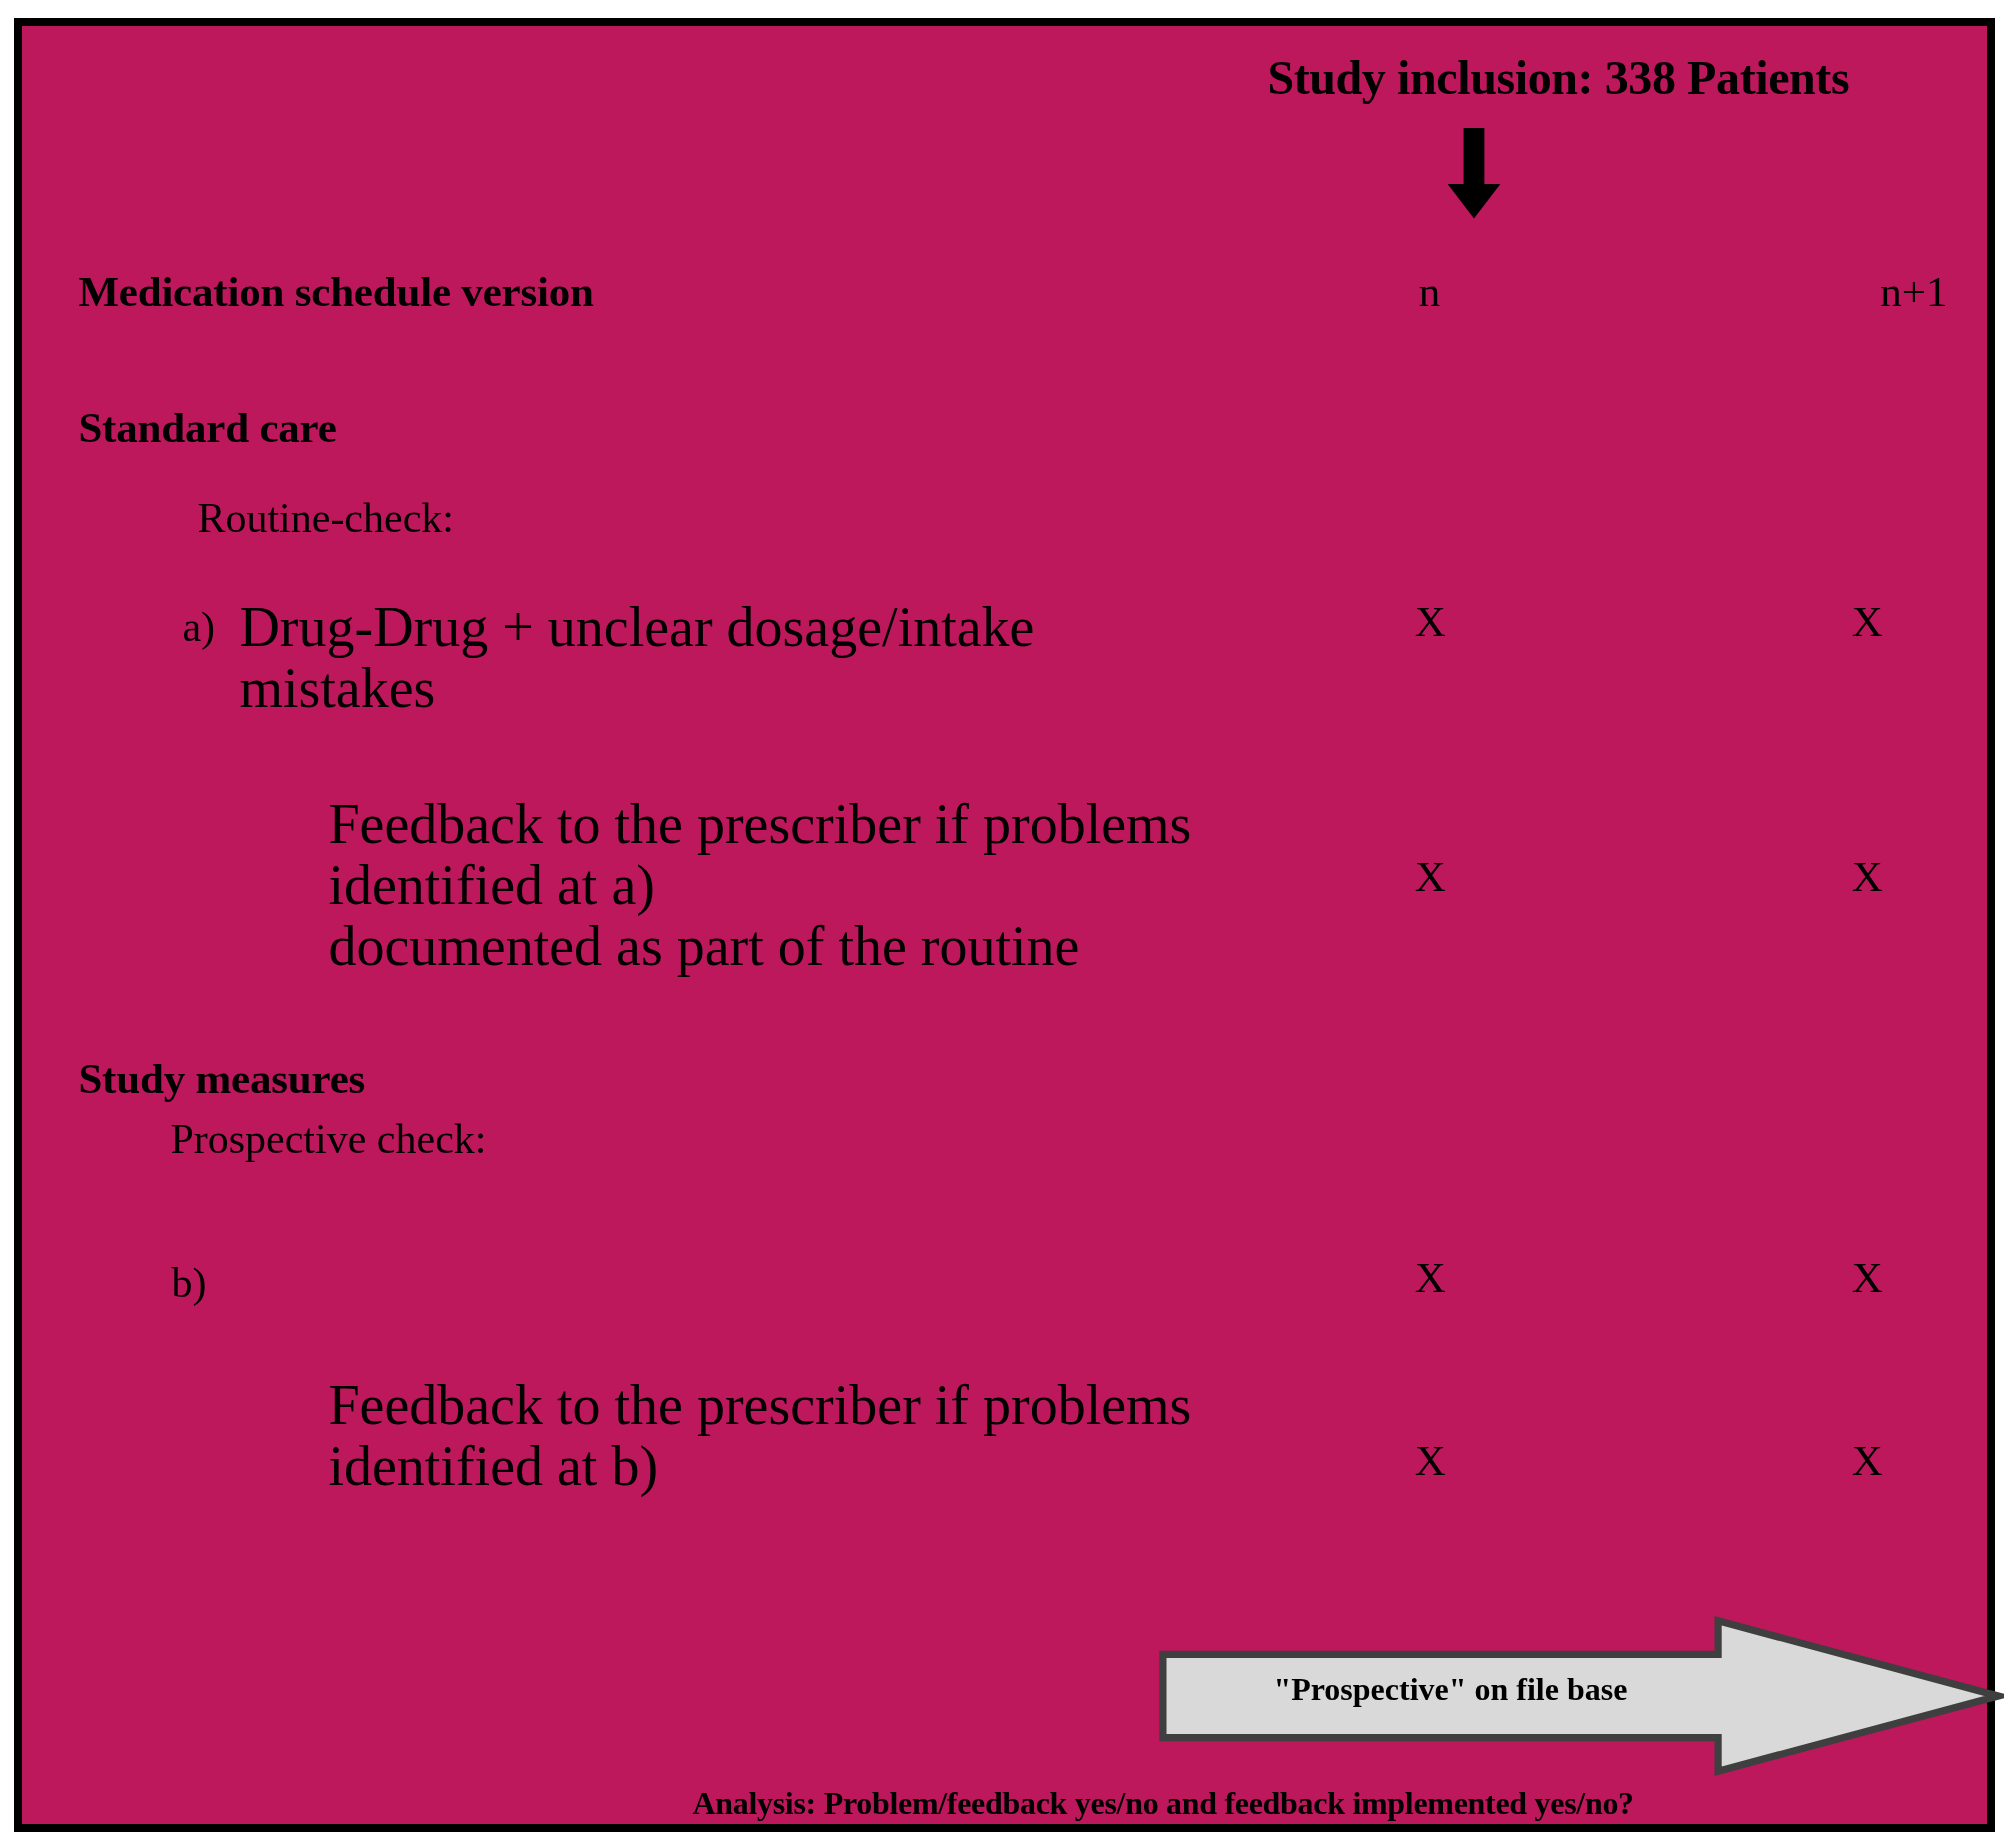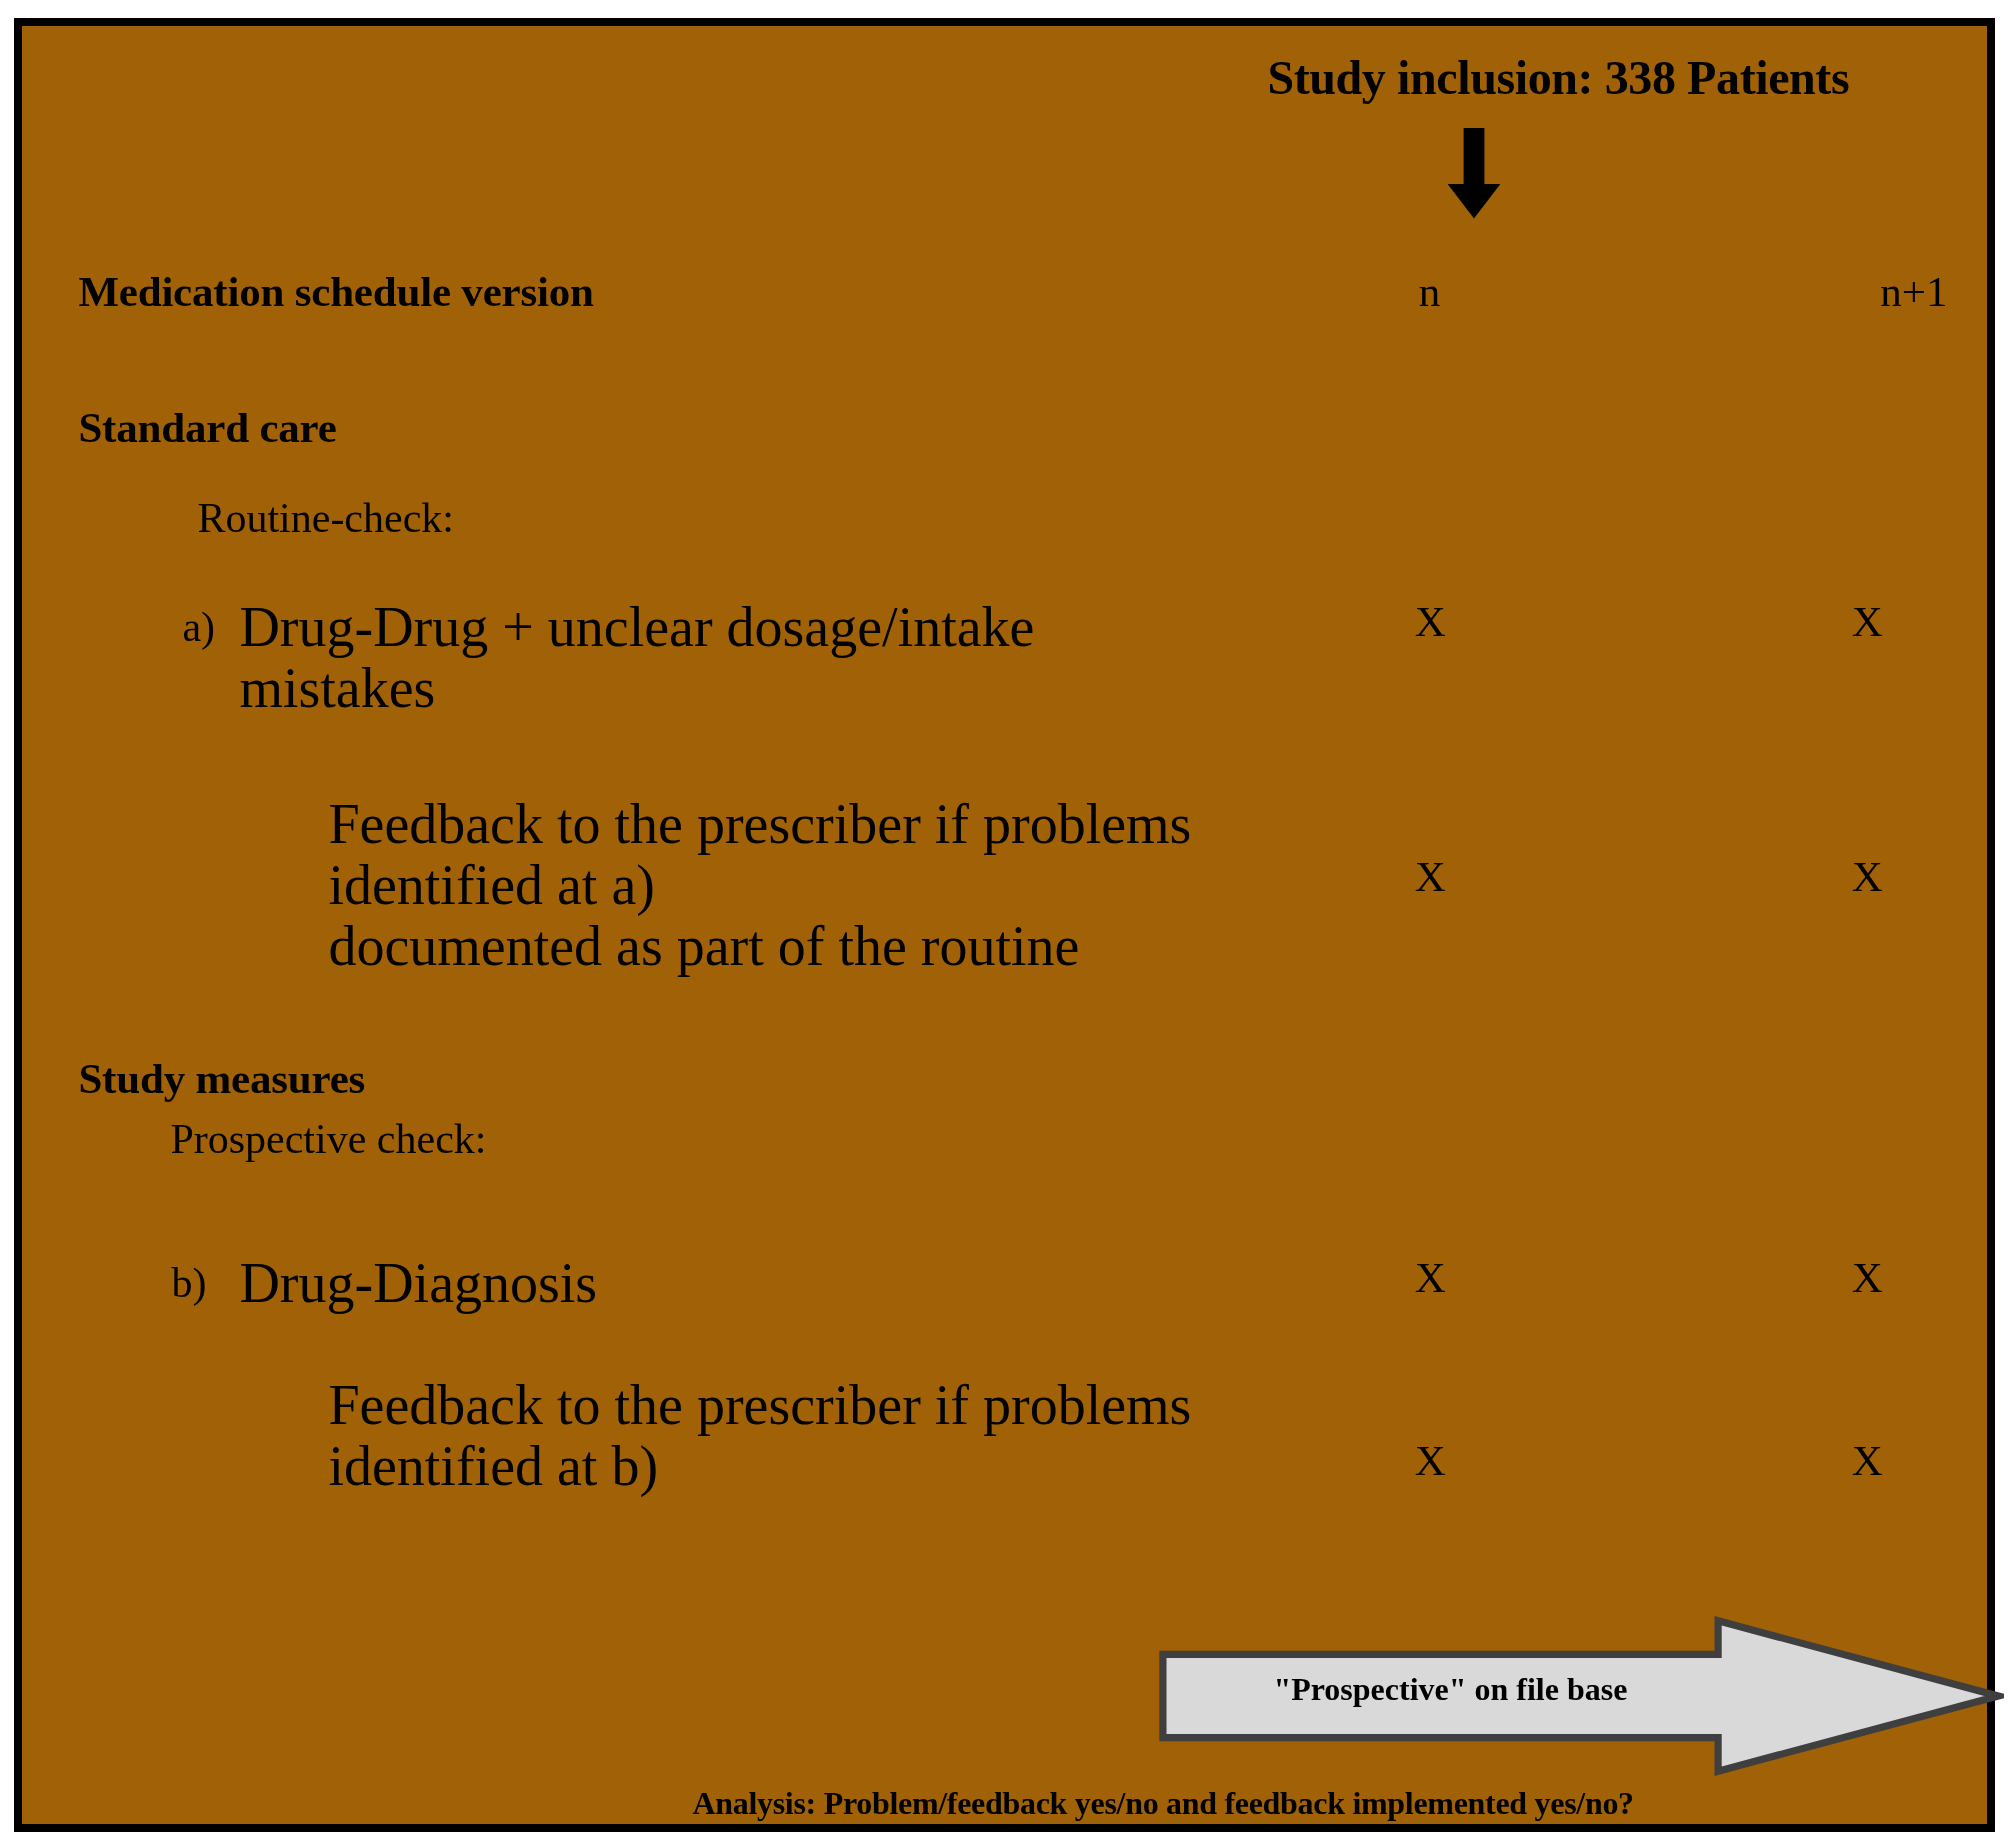--- a/index.html
+++ b/index.html
@@ -17,21 +17,21 @@
   }
 
   #figure-frame {
     position: absolute;
     left: 14.4px;
     top: 18.4px;
     width: 1981px;
     height: 1814px;
     border: 8.8px solid #000000;
     box-sizing: border-box;
-    background: #a16207;
+    background: #be185d;
   }
 
   #figure-canvas {
     position: absolute;
     inset: 0;
   }
 
   .abs { position: absolute; }
 
   
@@ -173,21 +173,20 @@
     <div class="abs body-text" id="feedback-a-text">Feedback to the prescriber if problems
 identified at a)
 documented as part of the routine</div>
     <div class="abs x-mark x-col-n" id="x-fb-a-n">X</div>
     <div class="abs x-mark x-col-n1" id="x-fb-a-n1">X</div>
 
     <div class="abs section-heading" id="study-measures-heading">Study measures</div>
     <div class="abs sub-heading" id="additional-check-label">Prospective check:</div>
 
     <div class="abs body-text" id="item-b-marker">b)</div>
-    <div class="abs body-text" id="item-b-text">Drug-Diagnosis</div>
     <div class="abs x-mark x-col-n" id="x-b-n">X</div>
     <div class="abs x-mark x-col-n1" id="x-b-n1">X</div>
 
     <div class="abs body-text" id="feedback-b-text">Feedback to the prescriber if problems
 identified at b)</div>
     <div class="abs x-mark x-col-n" id="x-fb-b-n">X</div>
     <div class="abs x-mark x-col-n1" id="x-fb-b-n1">X</div>
 
     <div class="abs" id="prospective-arrow">
       <svg width="847" height="160" viewBox="0 0 1056 200" xmlns="http://www.w3.org/2000/svg">

